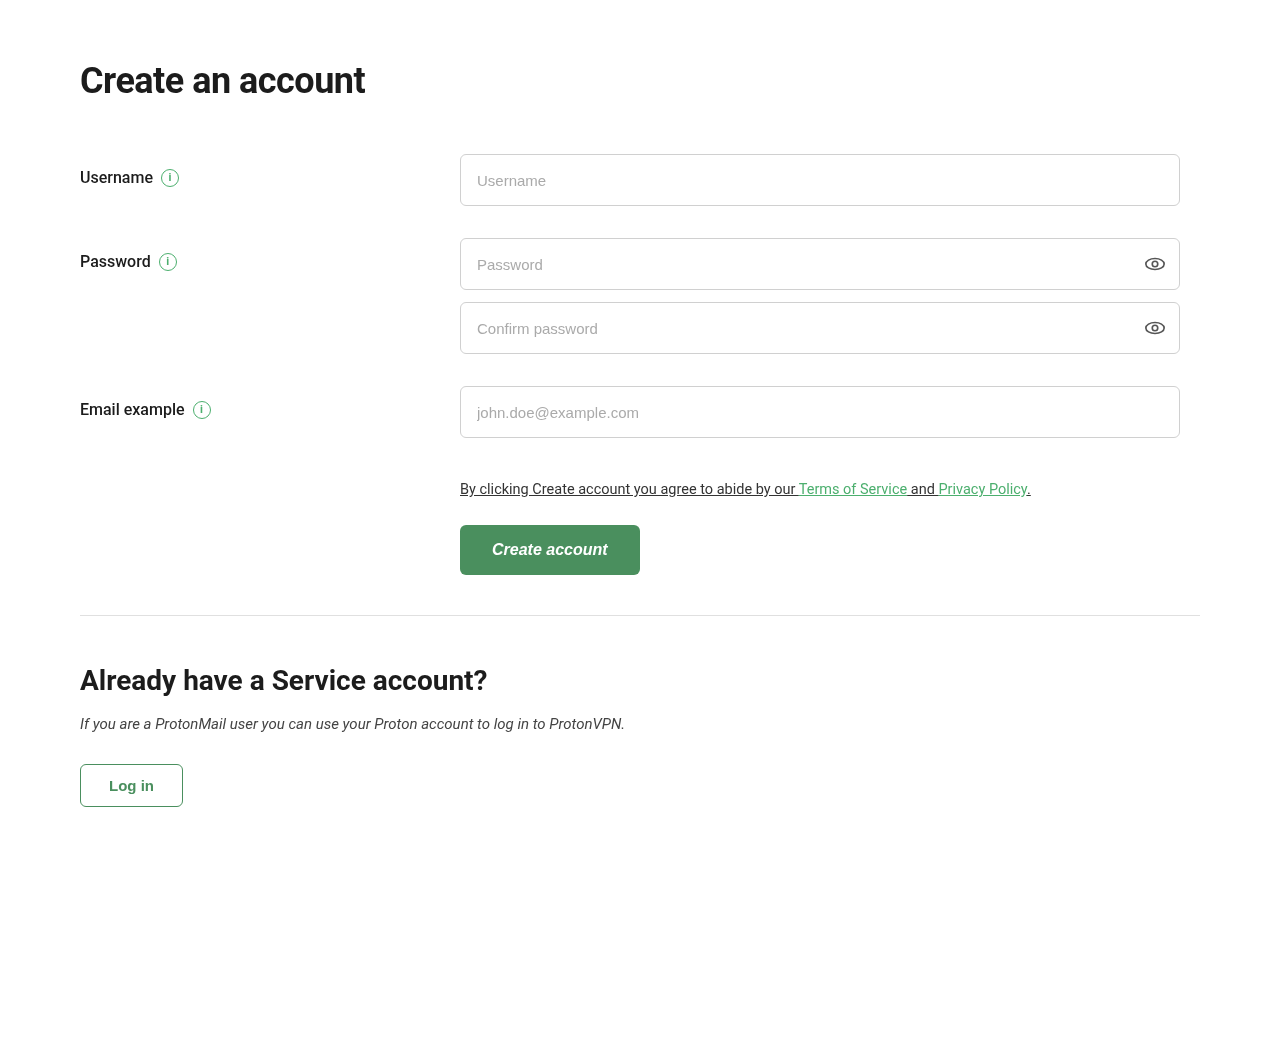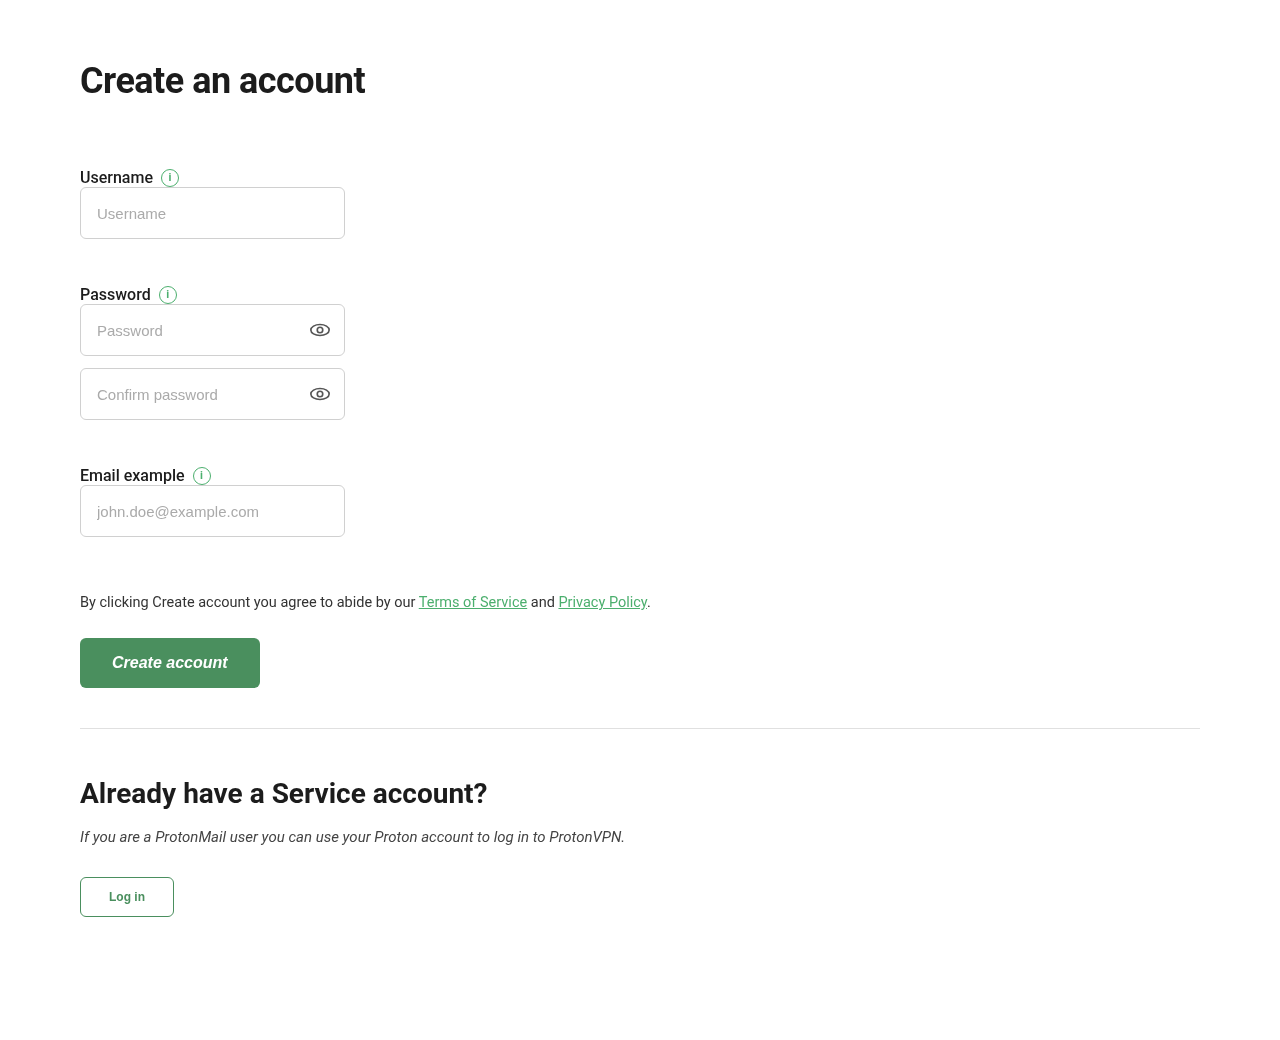--- a/index.html
+++ b/index.html
@@ -31,21 +31,20 @@
     }
 
     .form-section {
       margin-bottom: 40px;
     }
 
     .form-row {
       display: flex;
       align-items: flex-start;
       margin-bottom: 20px;
-      flex-direction: column;
     }
 
     .form-label-col {
       width: 380px;
       flex-shrink: 0;
       display: flex;
       align-items: center;
       padding-top: 14px;
     }
 
@@ -113,20 +112,21 @@
       width: 22px;
       height: 22px;
     }
 
     .terms-text {
       font-size: 14.5px;
       color: #333;
       line-height: 1.6;
       margin-bottom: 24px;
       margin-top: 8px;
+      text-decoration: underline;
     }
 
     .terms-link {
       color: #4caf6e;
       text-decoration: underline;
       cursor: pointer;
     }
 
     .create-account-btn {
       background-color: #4a8f5e;
@@ -165,21 +165,21 @@
       line-height: 1.5;
       font-style: italic;
     }
 
     .login-btn {
       background-color: #ffffff;
       color: #4a8f5e;
       border: 1.5px solid #4a8f5e;
       border-radius: 6px;
       padding: 12px 28px;
-      font-size: 12px;
+      font-size: 15px;
       font-weight: 600;
       cursor: pointer;
       transition: background-color 0.2s;
     }
   </style>
 </head>
 <body>
 
 <div class="page-container">
 

